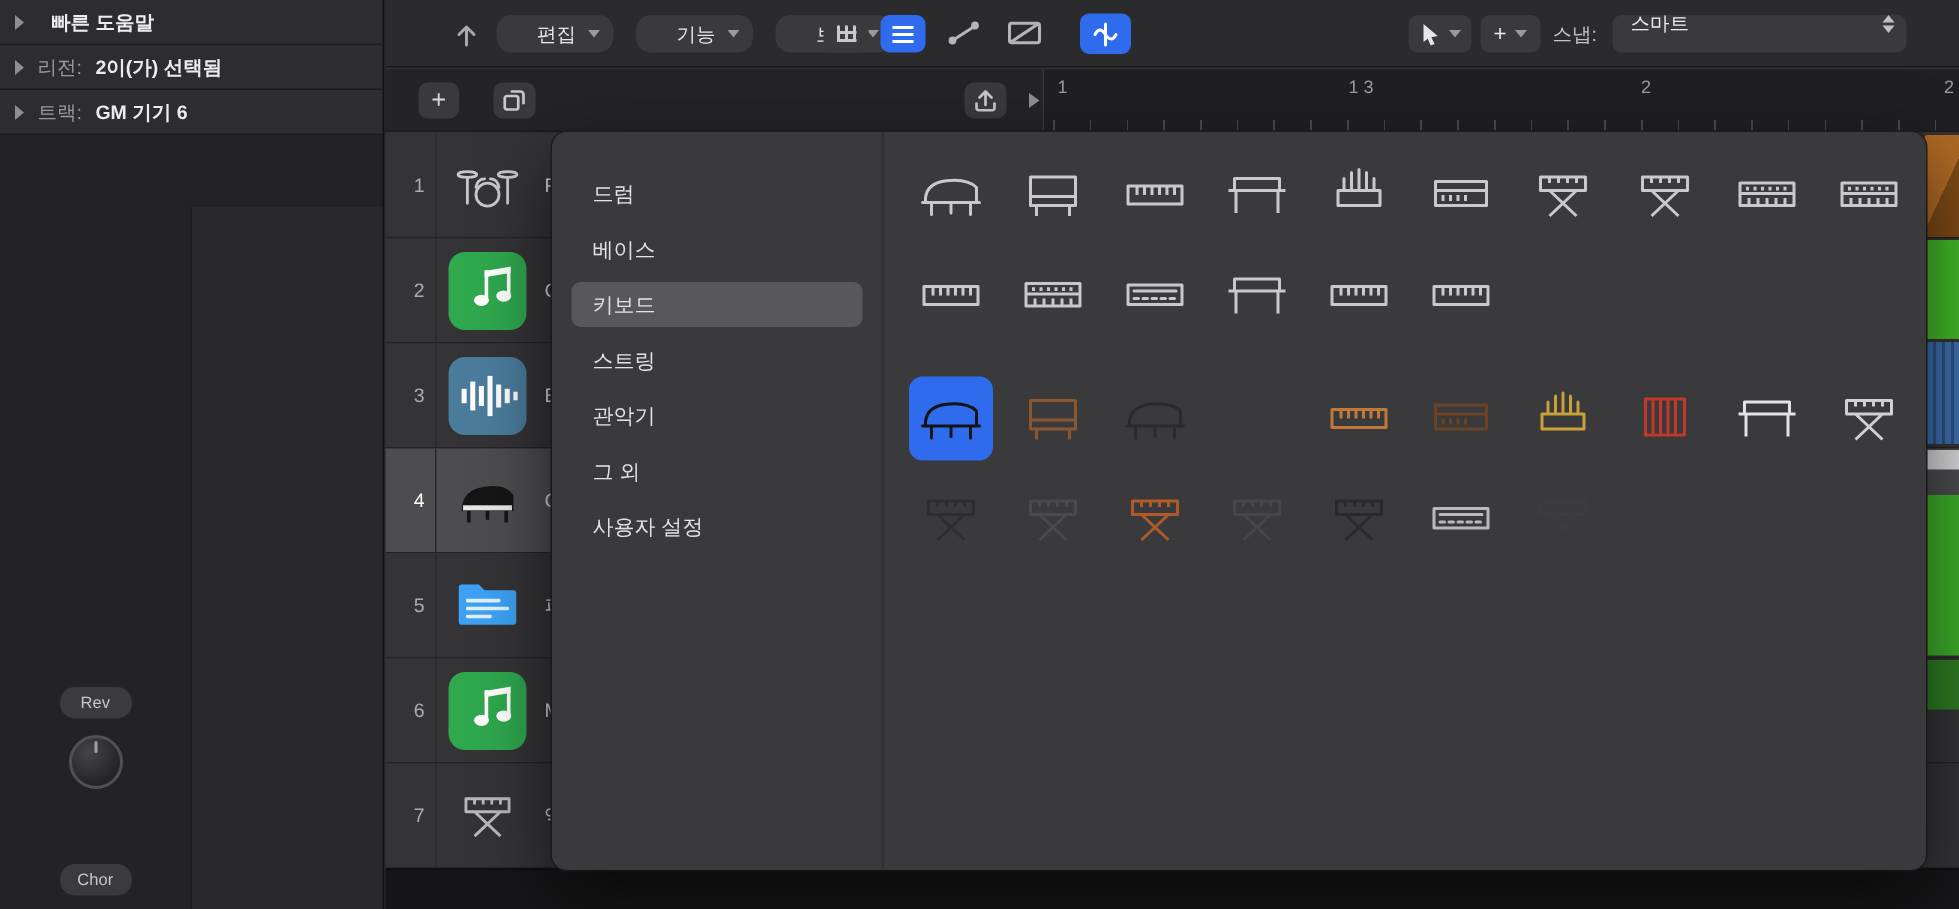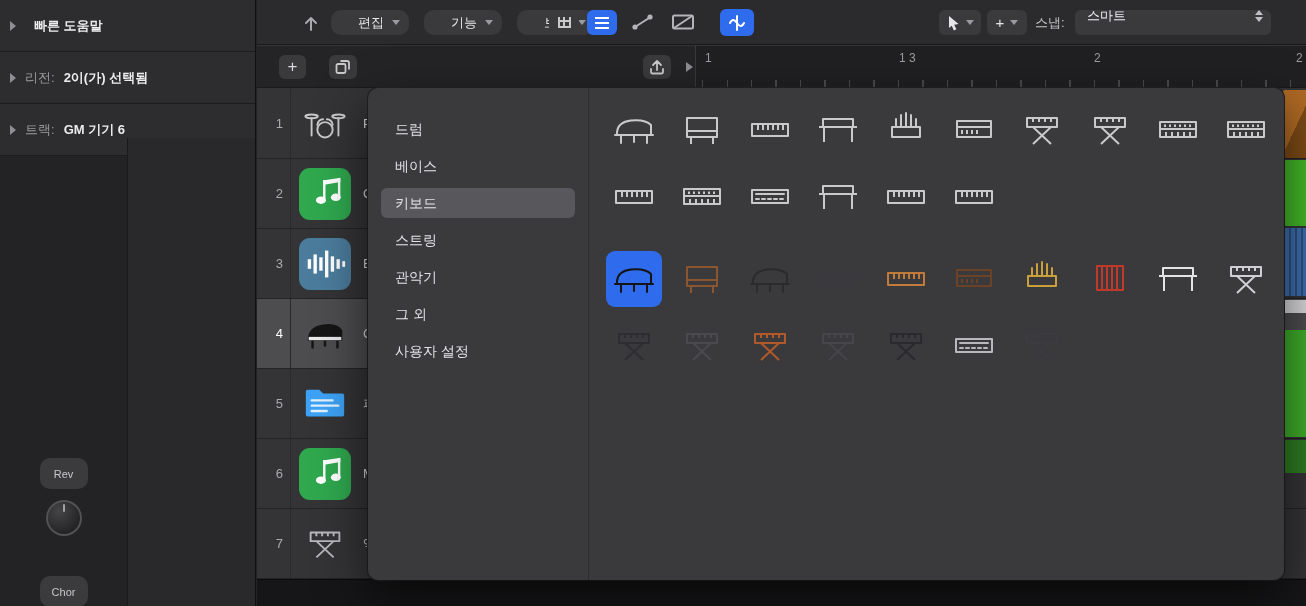--- a/index.html
+++ b/index.html
@@ -1,28 +1,28 @@
 <!DOCTYPE html>
 <html><head>
 <meta charset="utf-8">
 <style>
   * { margin:0; padding:0; box-sizing:border-box; }
   body { background:#000; font-family:"Liberation Sans","DejaVu Sans",sans-serif; }
   .app { position:relative; width:1306px; height:606px; background:#232325; overflow:hidden; color:#ddd; }
 
   
   .sidebar { position:absolute; left:0; top:0; bottom:0; width:256px; background:#232325; border-right:1px solid #101012; }
-  .sb-row { height:52px; background:#2d2d2f; border-bottom:1px solid #1c1c1e; display:flex; align-items:center; padding:0 10px; gap:9px; font-size:13px; }
+  .sb-row { height:30px; background:#2d2d2f; border-bottom:1px solid #1c1c1e; display:flex; align-items:center; padding:0 10px; gap:9px; font-size:13px; }
   .tri-right { width:0; height:0; border-top:5px solid transparent; border-bottom:5px solid transparent; border-left:6px solid #8e8e93; flex:0 0 auto; }
   .sb-prefix { color:#9a9a9e; white-space:nowrap; }
   .sb-value { color:#ececee; font-weight:700; white-space:nowrap; }
   .sb-lower-right { position:absolute; left:128px; right:0; top:138px; bottom:0; background:#29292b; }
   .sb-vdivider { position:absolute; left:127px; top:138px; bottom:0; width:1px; background:#1a1a1c; }
   .send-group { position:absolute; left:0; width:127px; display:flex; flex-direction:column; align-items:center; }
-  .send-pill { width:48px; height:31px; border-radius:10px; background:#3b3b3d; color:#c8c8cc; font-size:11px; display:flex; align-items:center; justify-content:center; }
+  .send-pill { width:48px; height:21px; border-radius:10px; background:#3b3b3d; color:#c8c8cc; font-size:11px; display:flex; align-items:center; justify-content:center; }
   .send-knob { position:relative; margin-top:11px; width:36px; height:36px; border-radius:50%; background:radial-gradient(circle at 35% 30%, #454547, #242426 72%); border:2px solid #515154; }
   .knob-notch { position:absolute; left:50%; top:2px; transform:translateX(-50%); width:2px; height:8px; background:#a0a0a5; border-radius:1px; }
 
   
   .main { position:absolute; left:257px; top:0; right:0; bottom:0; background:#343437; }
 
   
   .toolbar { position:absolute; left:0; right:0; top:0; height:45px; background:#2b2b2d; border-bottom:1px solid #18181a; z-index:5; }
   .tbtn { position:absolute; display:flex; align-items:center; justify-content:center; background:#3a3a3d; border:none; border-radius:6px; color:#e8e8ea; font-size:13px; }
   .btn-up { left:40px; top:10px; width:28px; height:25px; background:transparent; }

